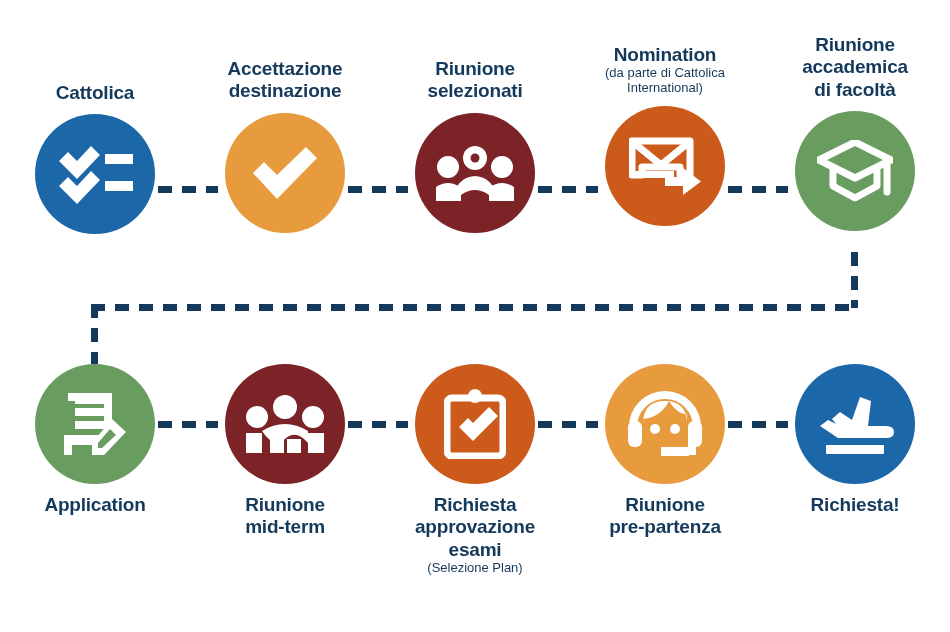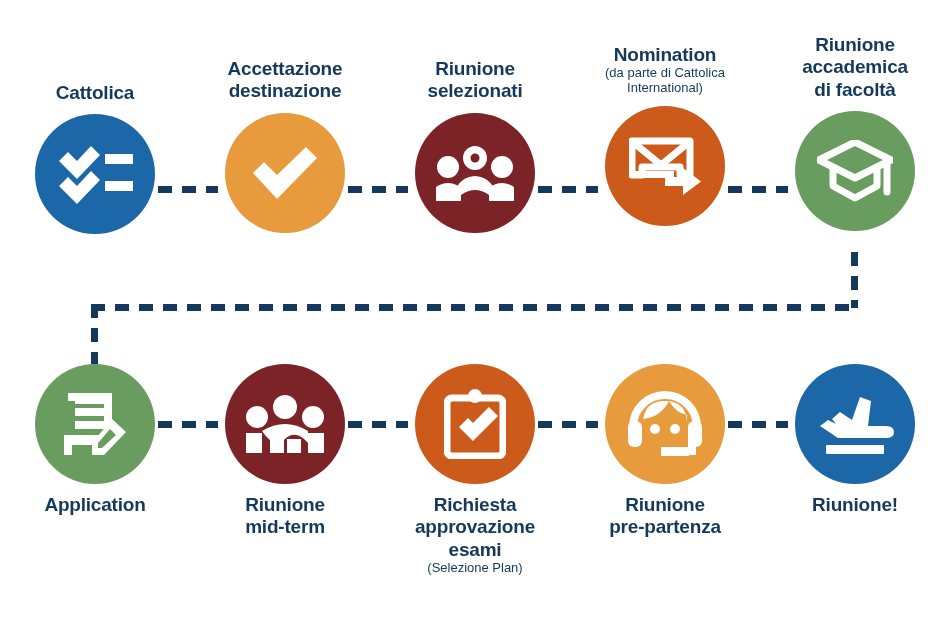--- a/index.html
+++ b/index.html
@@ -272,17 +272,17 @@
   <div class="node bottom" style="left:750px; top:364px;">
     <div class="circle" style="background:#1B67A8;">
       <span>
         <svg width="78" height="62" viewBox="0 0 78 62">
           <path d="M16 26 L24 19 L36 27 L44 4 L55 8 L52 33 L70 33 Q78 33 78 39 Q78 45 70 45 L22 45 L4 33 L12 27 L20 31 Z" fill="#ffffff"></path>
           <rect x="10" y="52" width="58" height="9" rx="1" fill="#ffffff"></rect>
         </svg>
       </span>
     </div>
     <div class="caption">
-      <span class="title">Riunione!</span>
+      <span class="title">Richiesta!</span>
     </div>
   </div>
 
 </div>
 
 </body></html>

